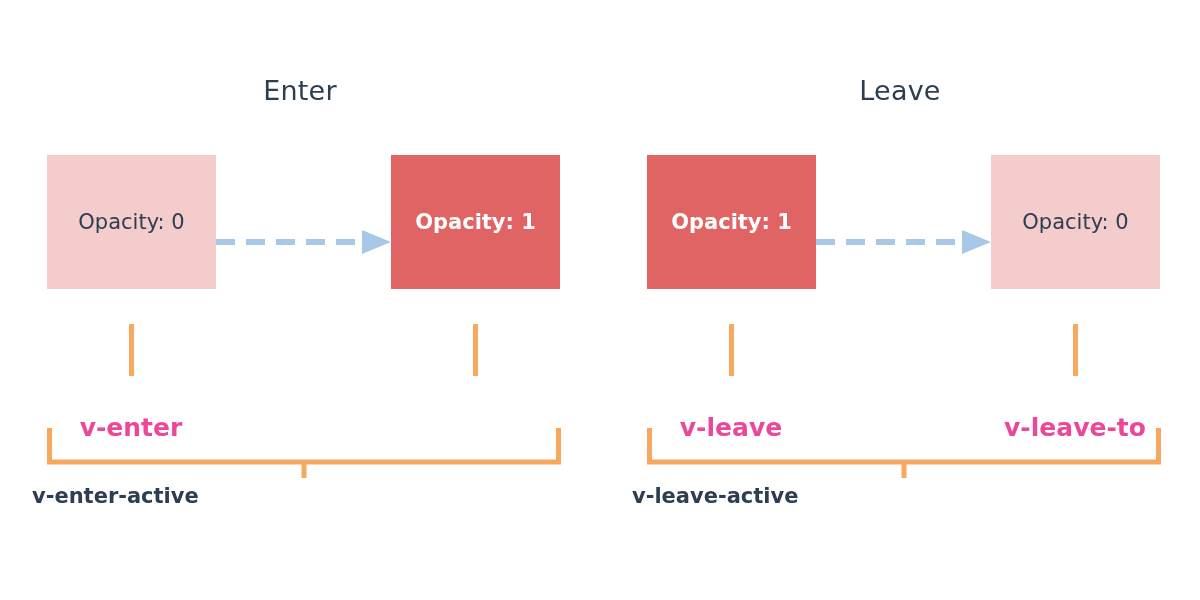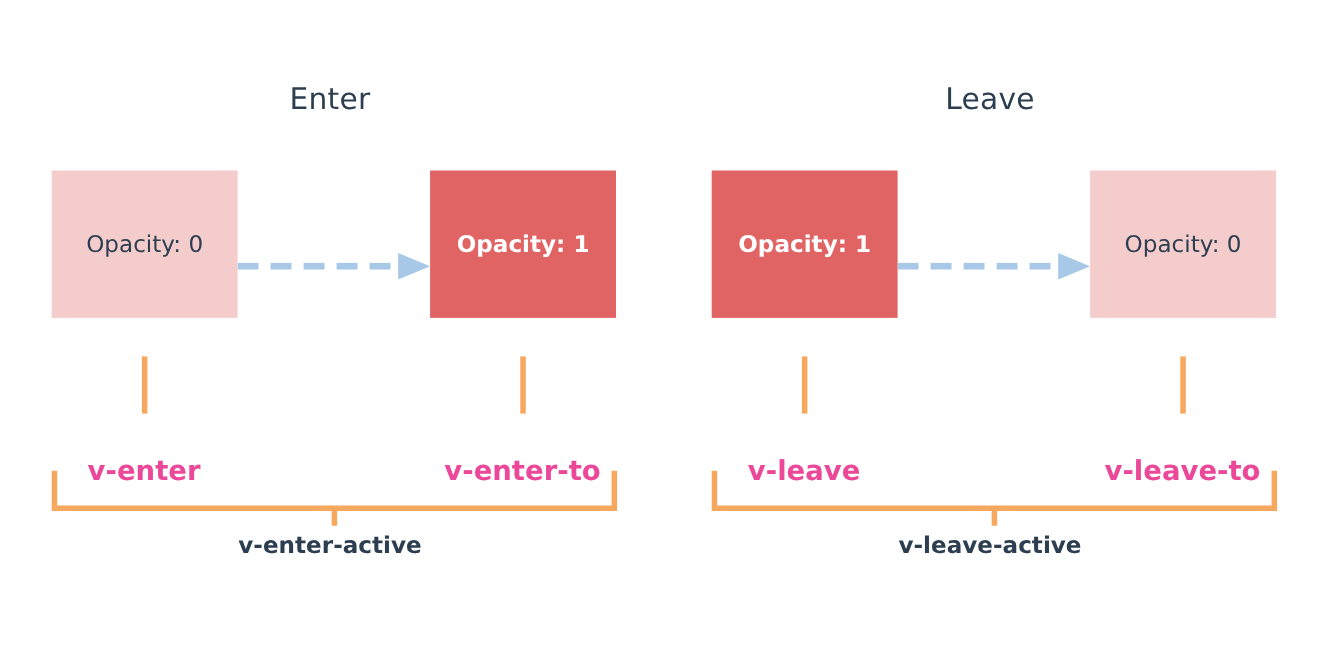--- a/index.html
+++ b/index.html
@@ -112,26 +112,27 @@
     width: 520px;
     height: 56px;
   }
 
   
   .active-label {
     position: absolute;
     top: 482px;
     left: 0;
     width: 600px;
-    text-align: center;
+    text-align: left;
     font-size: 21px;
     font-weight: bold;
     color: #2c3e50;
     line-height: 28px;
     white-space: nowrap;
+    padding-left: 32px;
   }
 </style>
 </head>
 <body>
 
 <div id="diagram">
 
   <div class="panel panel-enter">
 
     <div class="panel-title">Enter</div>
@@ -152,21 +153,20 @@
     </div>
 
     <div class="state-box box-solid box-right">
       <span class="box-label label-light">Opacity: 1</span>
     </div>
 
     <div class="tick tick-left"></div>
     <div class="tick tick-right"></div>
 
     <div class="class-label class-label-left">v-enter</div>
-    <div class="class-label class-label-right">v-enter-to</div>
 
     <div class="bracket">
       <svg width="520" height="56" viewBox="0 0 520 56" xmlns="http://www.w3.org/2000/svg">
         <path d="M 5.5 2 L 5.5 36 L 514.5 36 L 514.5 2" fill="none" stroke="#f5a85e" stroke-width="5"></path>
         <line x1="260" y1="36" x2="260" y2="52" stroke="#f5a85e" stroke-width="5"></line>
       </svg>
     </div>
 
     <div class="active-label">v-enter-active</div>
   </div>

